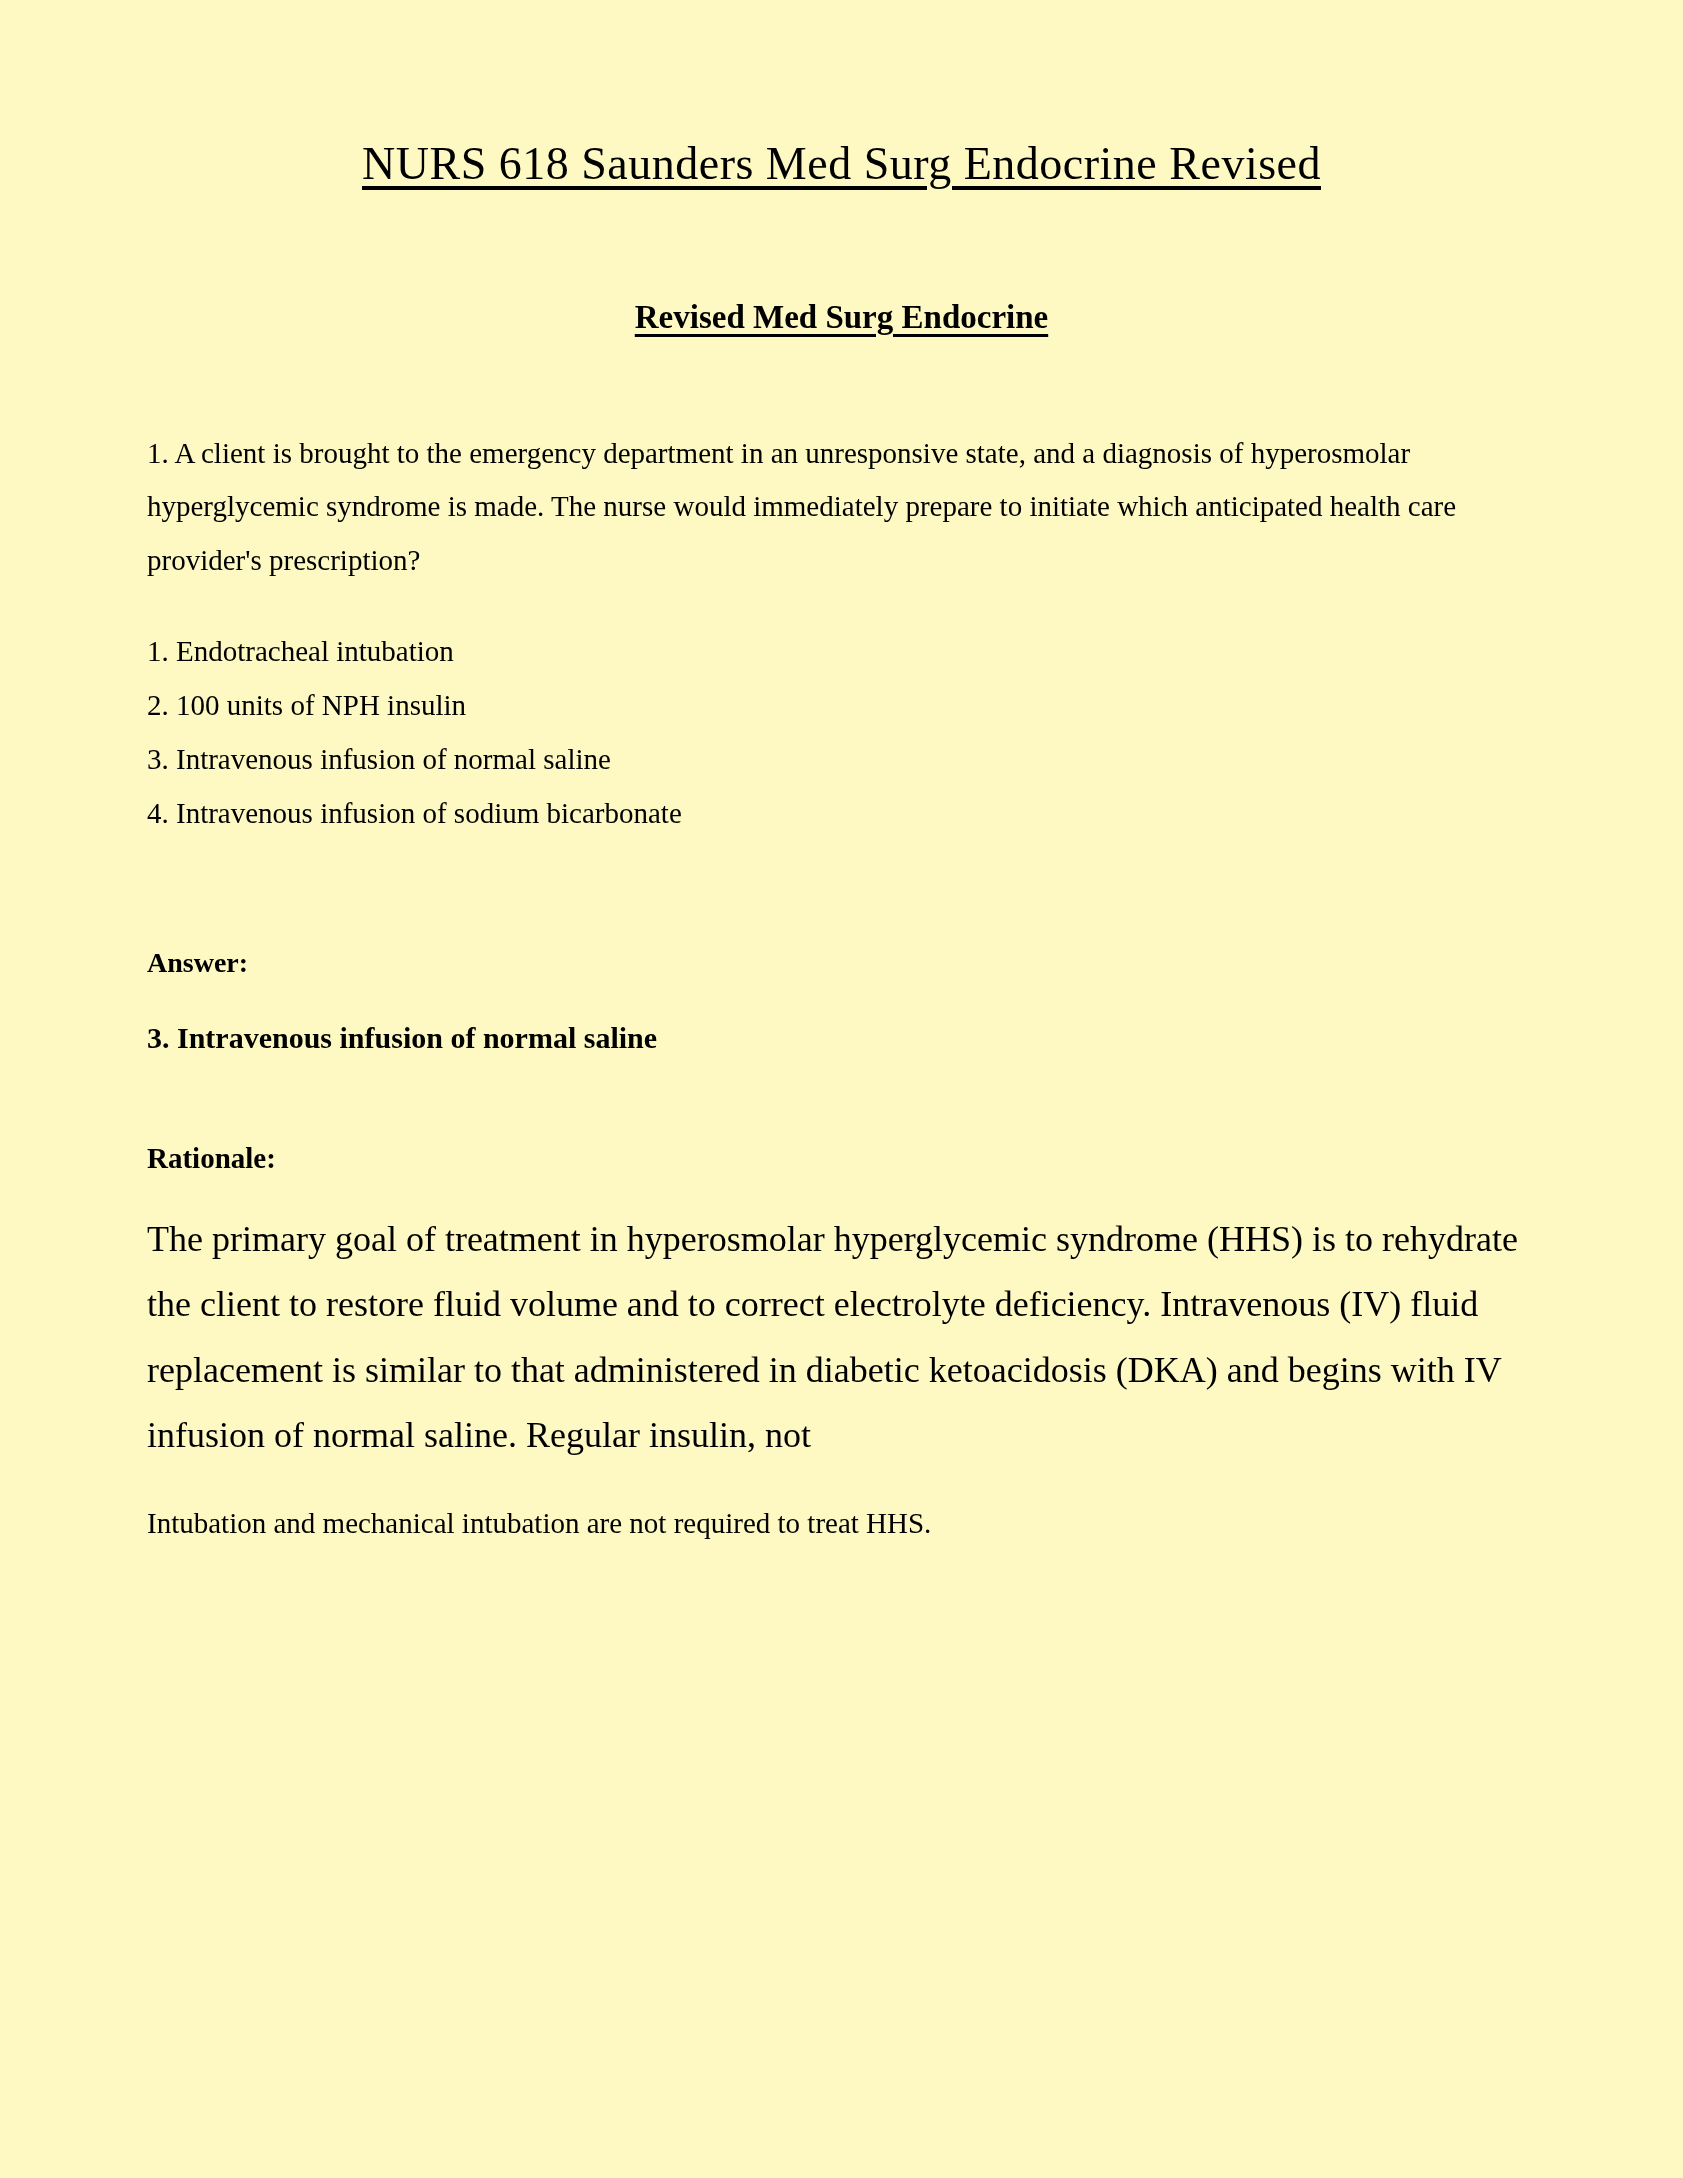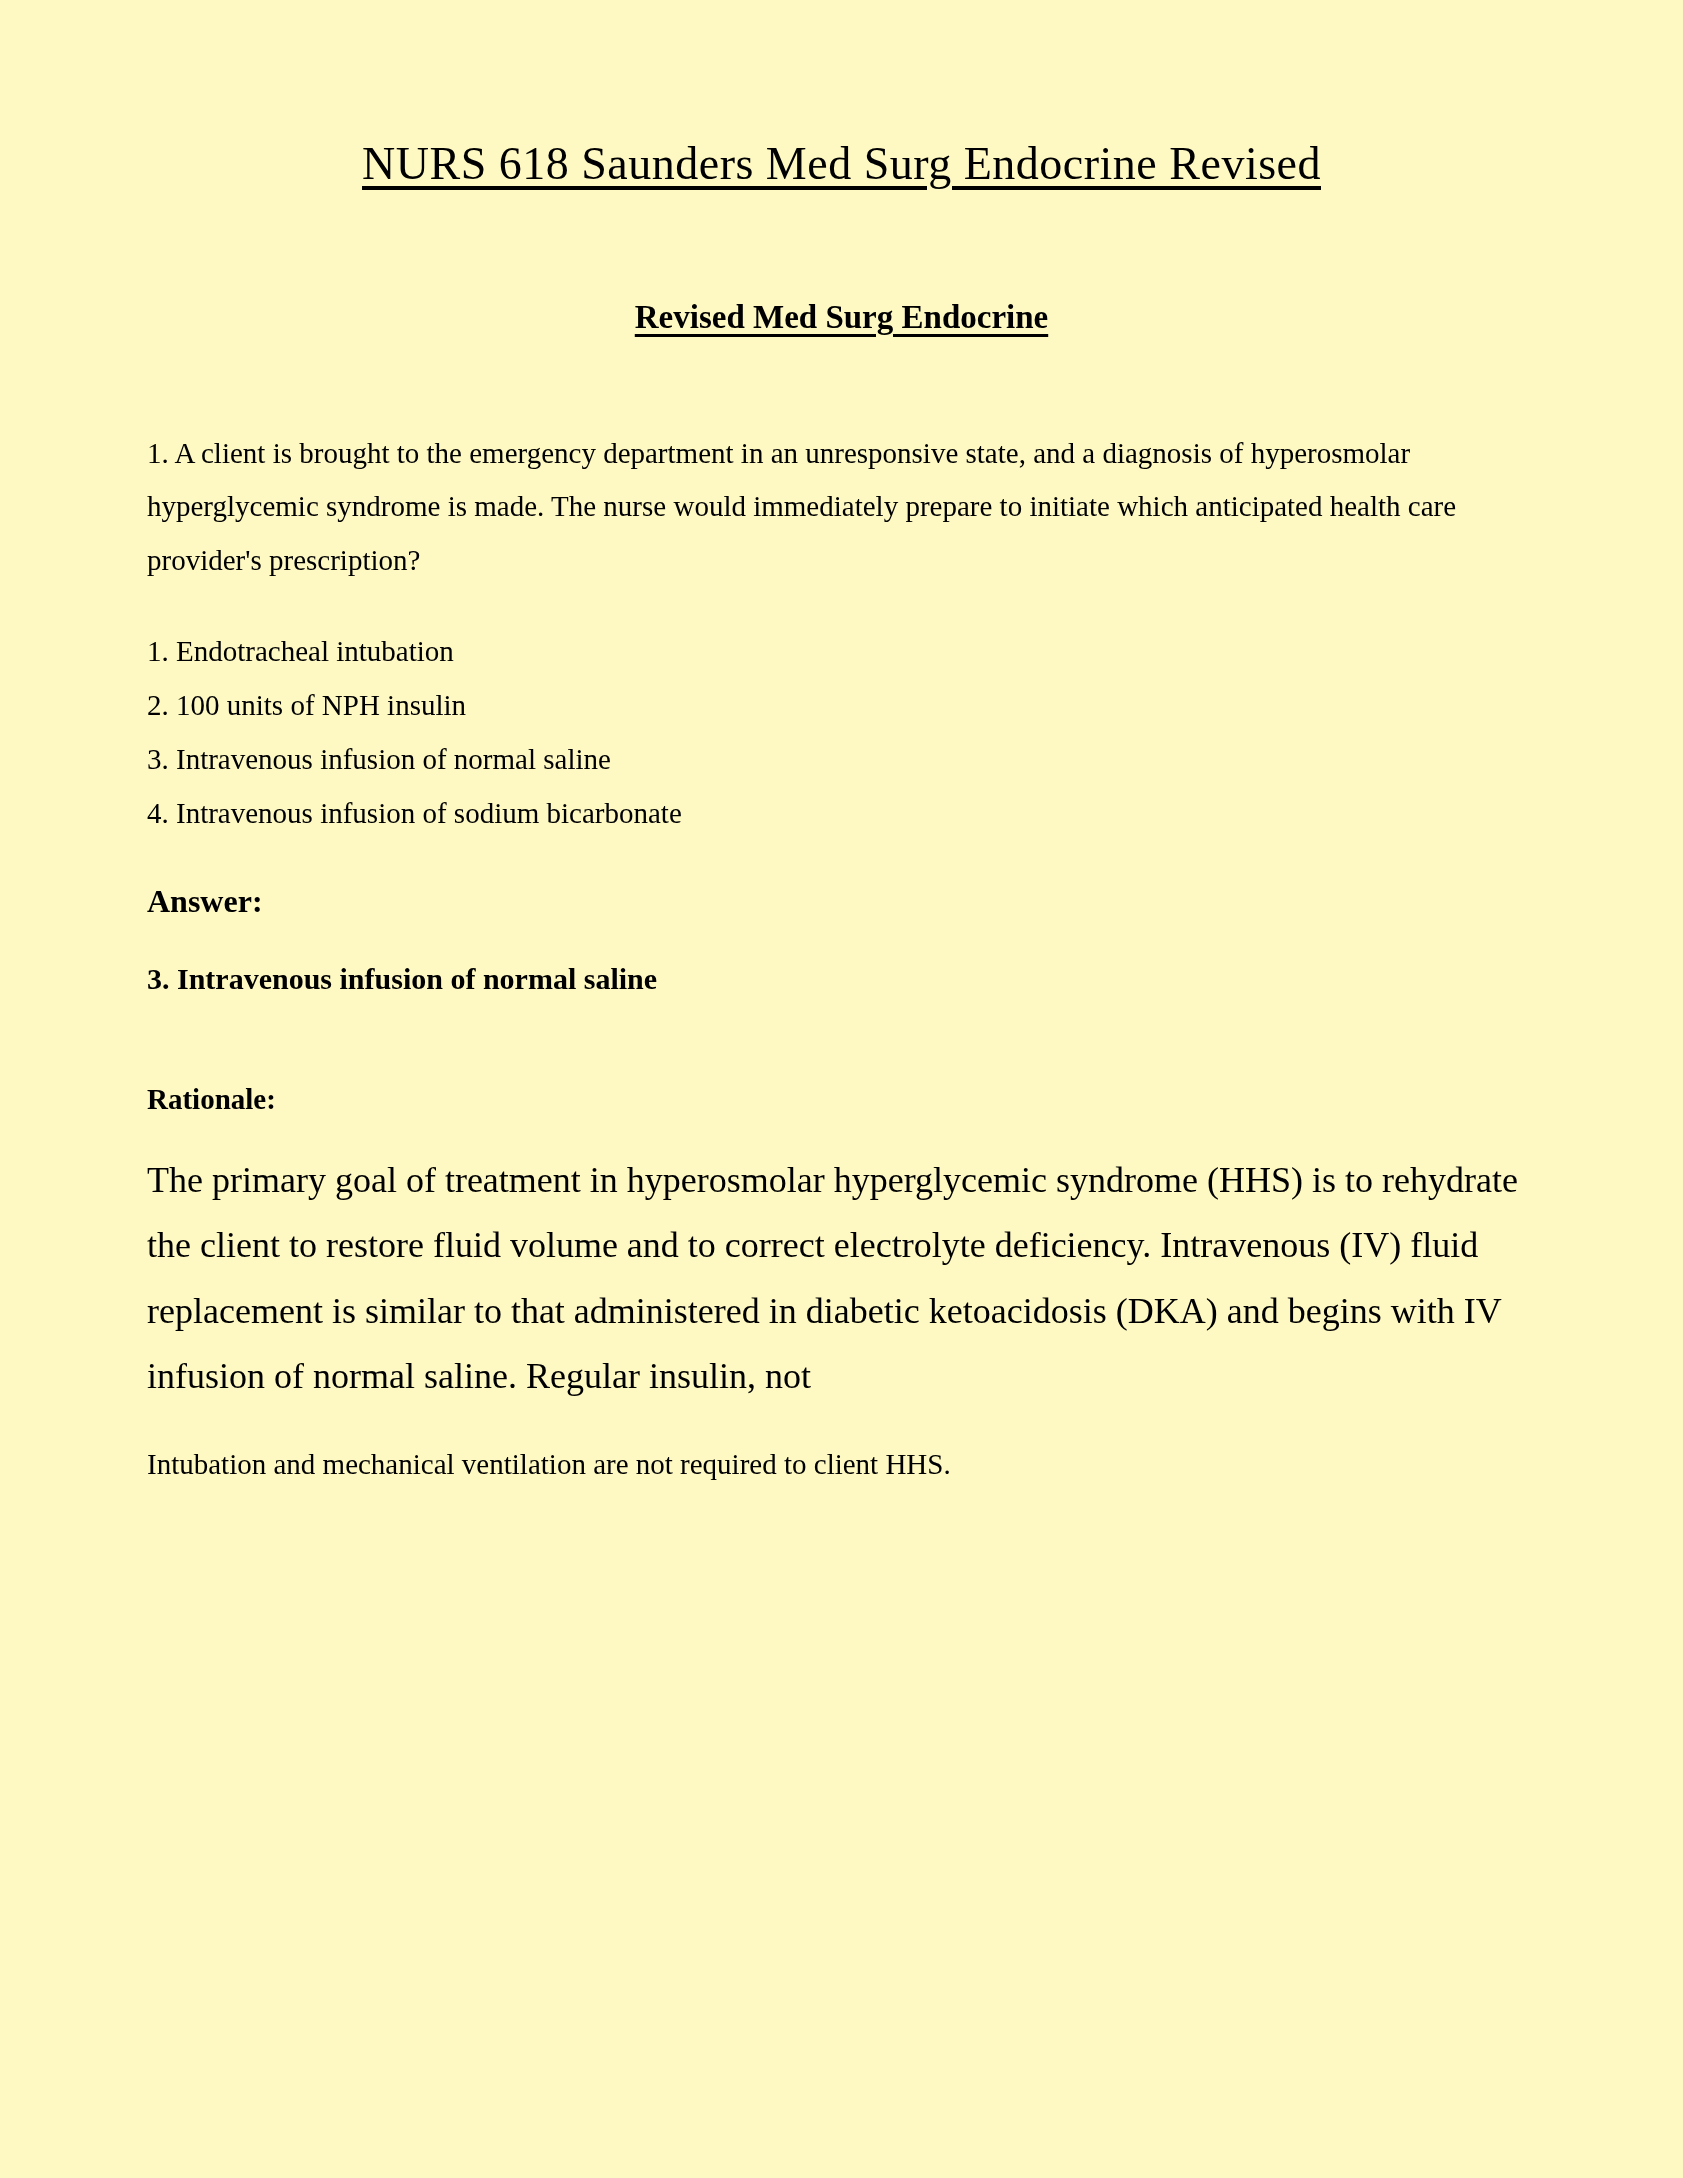--- a/index.html
+++ b/index.html
@@ -49,22 +49,22 @@
   .options {
     margin-top: 38px;
   }
 
   .option-line {
     font-size: 29px;
     line-height: 1.86;
   }
 
   .answer-label {
-    margin-top: 42px;
-    font-size: 32px;
+    margin-top: 106px;
+    font-size: 28px;
     font-weight: bold;
   }
 
   .answer-text {
     margin-top: 42px;
     font-size: 30px;
     font-weight: bold;
   }
 
   .rationale-label {
@@ -111,16 +111,16 @@
 
   <p class="answer-label">Answer:</p>
 
   <p class="answer-text">3. Intravenous infusion of normal saline</p>
 
   <p class="rationale-label">Rationale:</p>
 
   <p class="rationale-p1">The primary goal of treatment in hyperosmolar hyperglycemic syndrome (HHS) is to rehydrate the client to restore fluid volume and to correct electrolyte deficiency. Intravenous (IV) fluid replacement is similar to that administered in diabetic ketoacidosis (DKA) and begins with IV infusion of normal saline. Regular insulin, not</p>
 
 
-  <p class="rationale-p3">Intubation and mechanical ventilation are not required to client HHS.</p>
+  <p class="rationale-p3">Intubation and mechanical intubation are not required to treat HHS.</p>
 
 </div>
 
 
 </body></html>

